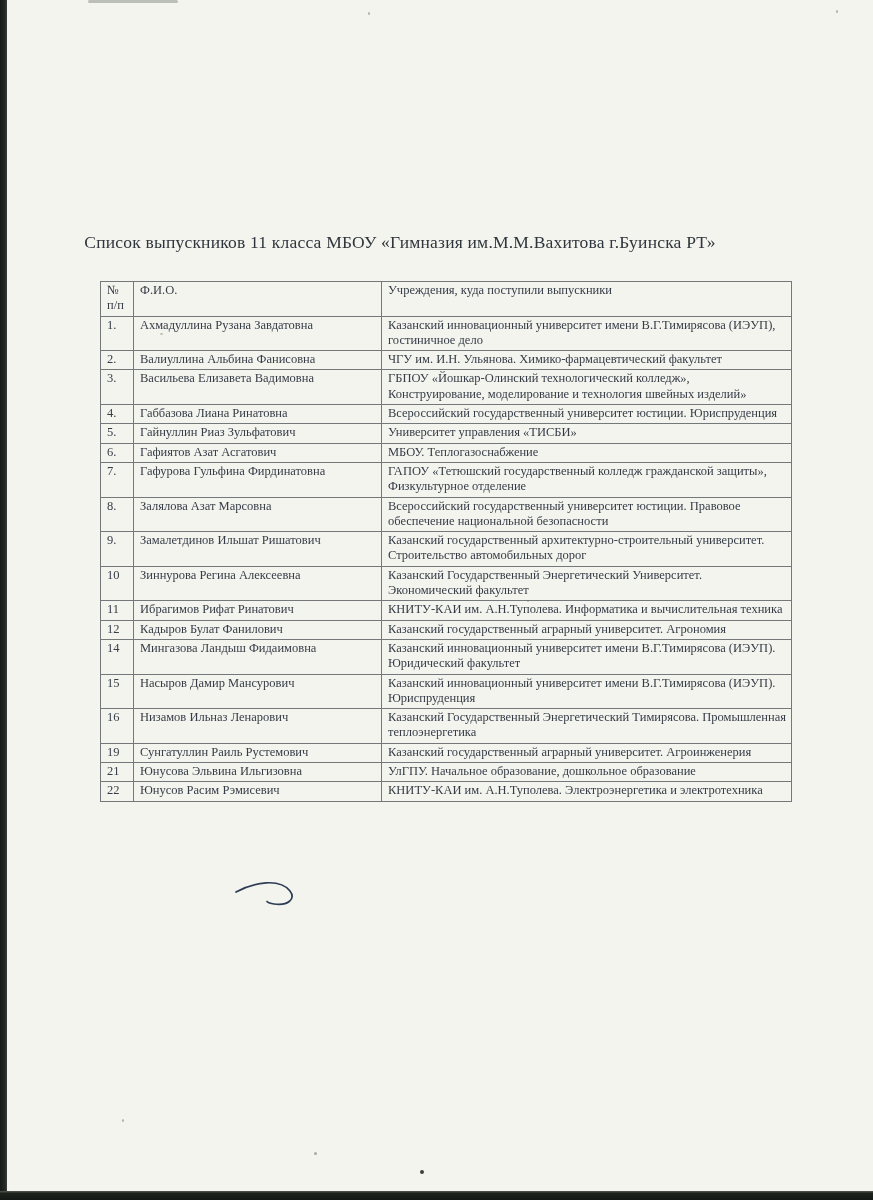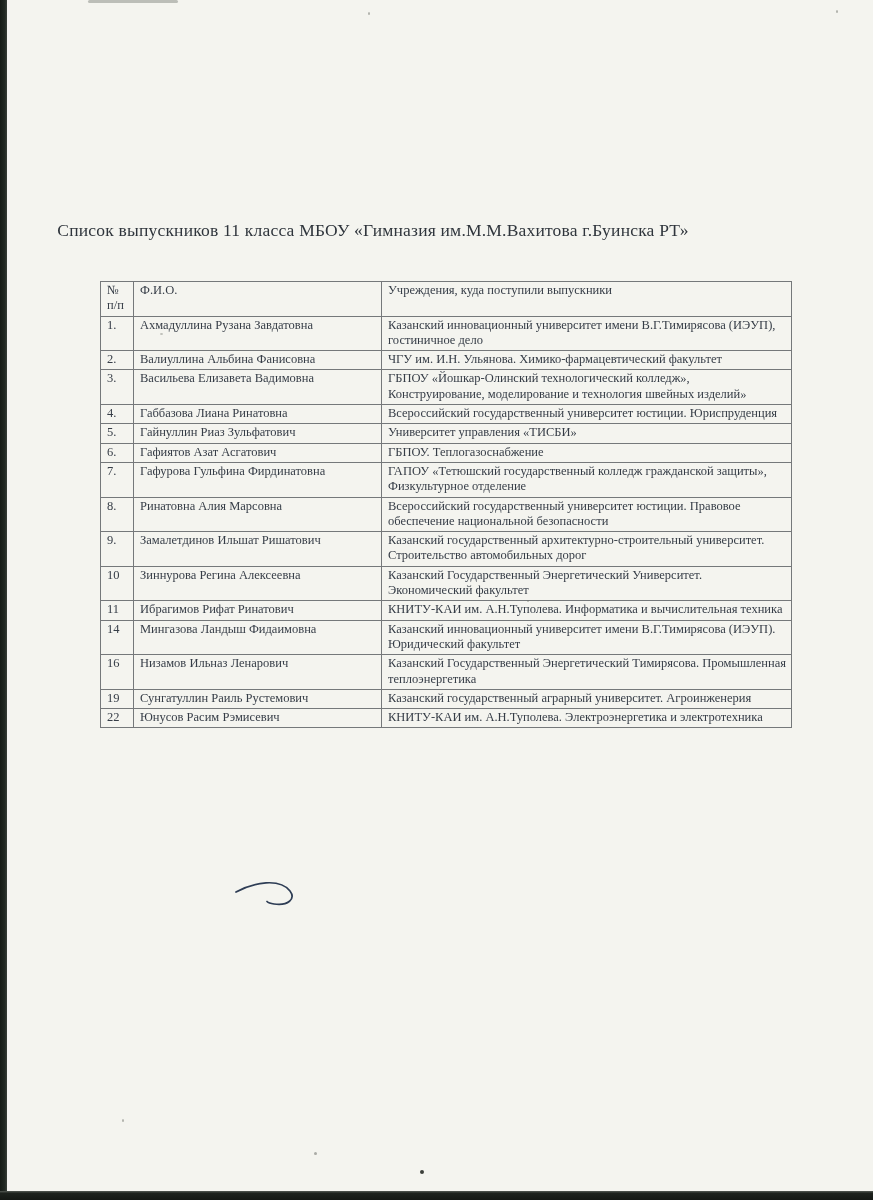--- a/index.html
+++ b/index.html
@@ -36,22 +36,23 @@
   }
   
   .doc-title {
     position: absolute;
     left: 0; top: 220px;
     width: 746px;
     text-align: center;
     font-size: 17.5px;
     font-weight: normal;
     color: #2f353c;
-    margin: 0;
+    margin: 12px;
     letter-spacing: 0.2px;
+    padding-left: 15px;
   }
   
   table.grad-table {
     position: absolute;
     left: 100px; top: 281px;
     width: 691px;
     border-collapse: collapse;
     table-layout: fixed;
     font-size: 12.5px;
     line-height: 15.3px;
@@ -142,61 +143,76 @@
           <td>Всероссийский государственный университет юстиции. Юриспруденция</td>
         </tr>
         <tr>
           <td class="num-cell">5.</td>
           <td>Гайнуллин Риаз Зульфатович</td>
           <td>Университет управления «ТИСБИ»</td>
         </tr>
         <tr>
           <td class="num-cell">6.</td>
           <td>Гафиятов Азат Асгатович</td>
-          <td>ГБПОУ. Теплогазоснабжение</td>
+          <td>МБОУ. Теплогазоснабжение</td>
         </tr>
         <tr>
           <td class="num-cell">7.</td>
           <td>Гафурова Гульфина Фирдинатовна</td>
           <td>ГАПОУ «Тетюшский государственный колледж гражданской защиты», Физкультурное отделение</td>
         </tr>
         <tr>
           <td class="num-cell">8.</td>
-          <td>Ринатовна Алия Марсовна</td>
+          <td>Залялова Азат Марсовна</td>
           <td>Всероссийский государственный университет юстиции. Правовое обеспечение национальной безопасности</td>
         </tr>
         <tr>
           <td class="num-cell">9.</td>
           <td>Замалетдинов Ильшат Ришатович</td>
           <td>Казанский государственный архитектурно-строительный университет. Строительство автомобильных дорог</td>
         </tr>
         <tr>
           <td class="num-cell">10</td>
           <td>Зиннурова Регина Алексеевна</td>
           <td>Казанский Государственный Энергетический Университет. Экономический факультет</td>
         </tr>
         <tr>
           <td class="num-cell">11</td>
           <td>Ибрагимов Рифат Ринатович</td>
           <td>КНИТУ-КАИ им. А.Н.Туполева. Информатика и вычислительная техника</td>
         </tr>
         <tr>
+          <td class="num-cell">12</td>
+          <td>Кадыров Булат Фанилович</td>
+          <td>Казанский государственный аграрный университет. Агрономия</td>
+        </tr>
+        <tr>
           <td class="num-cell">14</td>
           <td>Мингазова Ландыш Фидаимовна</td>
           <td>Казанский инновационный университет имени В.Г.Тимирясова (ИЭУП). Юридический факультет</td>
         </tr>
         <tr>
+          <td class="num-cell">15</td>
+          <td>Насыров Дамир Мансурович</td>
+          <td>Казанский инновационный университет имени В.Г.Тимирясова (ИЭУП). Юриспруденция</td>
+        </tr>
+        <tr>
           <td class="num-cell">16</td>
           <td>Низамов Ильназ Ленарович</td>
           <td>Казанский Государственный Энергетический Тимирясова. Промышленная теплоэнергетика</td>
         </tr>
         <tr>
           <td class="num-cell">19</td>
           <td>Сунгатуллин Раиль Рустемович</td>
           <td>Казанский государственный аграрный университет. Агроинженерия</td>
+        </tr>
+        <tr>
+          <td class="num-cell">21</td>
+          <td>Юнусова Эльвина Ильгизовна</td>
+          <td>УлГПУ. Начальное образование, дошкольное образование</td>
         </tr>
         <tr>
           <td class="num-cell">22</td>
           <td>Юнусов Расим Рэмисевич</td>
           <td>КНИТУ-КАИ им. А.Н.Туполева. Электроэнергетика и электротехника</td>
         </tr>
       </tbody>
   </table>
 
   <svg class="pen-mark" viewBox="0 0 84 44" xmlns="http://www.w3.org/2000/svg">

